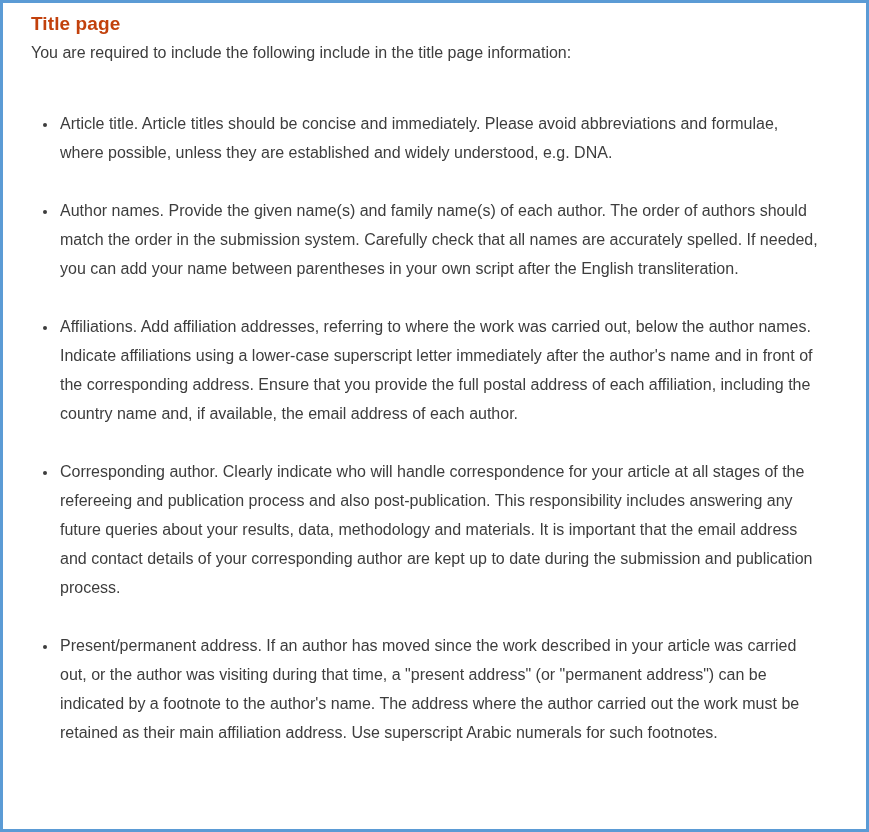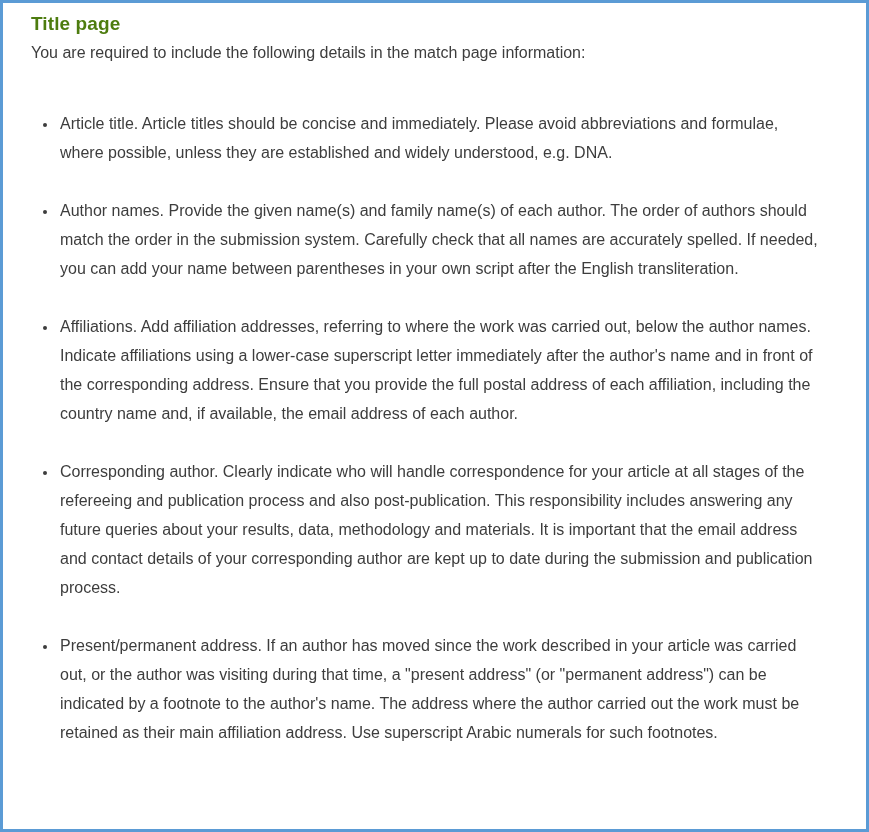--- a/index.html
+++ b/index.html
@@ -45,23 +45,23 @@
   }
   .requirement-item::marker {
     color: #3d3d3d;
     font-size: 13px;
   }
 </style>
 </head>
 <body>
 
 <div class="page" style="border-color: rgb(91, 155, 213); color: rgb(61, 61, 61);">
-  <h2 class="section-title" style="color: #4d7c0f;">Title page</h2>
+  <h2 class="section-title" style="color: #c2410c;">Title page</h2>
 
-  <p class="intro">You are required to include the following details in the match page information:</p>
+  <p class="intro">You are required to include the following include in the title page information:</p>
 
   <ul class="requirements-list">
     <li class="requirement-item">Article title. Article titles should be concise and immediately. Please avoid abbreviations and formulae, where possible, unless they are established and widely understood, e.g. DNA.</li>
     <li class="requirement-item">Author names. Provide the given name(s) and family name(s) of each author. The order of authors should match the order in the submission system. Carefully check that all names are accurately spelled. If needed, you can add your name between parentheses in your own script after the English transliteration.</li>
     <li class="requirement-item">Affiliations. Add affiliation addresses, referring to where the work was carried out, below the author names. Indicate affiliations using a lower-case superscript letter immediately after the author's name and in front of the corresponding address. Ensure that you provide the full postal address of each affiliation, including the country name and, if available, the email address of each author.</li>
     <li class="requirement-item">Corresponding author. Clearly indicate who will handle correspondence for your article at all stages of the refereeing and publication process and also post-publication. This responsibility includes answering any future queries about your results, data, methodology and materials. It is important that the email address and contact details of your corresponding author are kept up to date during the submission and publication process.</li>
     <li class="requirement-item">Present/permanent address. If an author has moved since the work described in your article was carried out, or the author was visiting during that time, a "present address" (or "permanent address") can be indicated by a footnote to the author's name. The address where the author carried out the work must be retained as their main affiliation address. Use superscript Arabic numerals for such footnotes.</li>
   </ul>
 </div>
 

